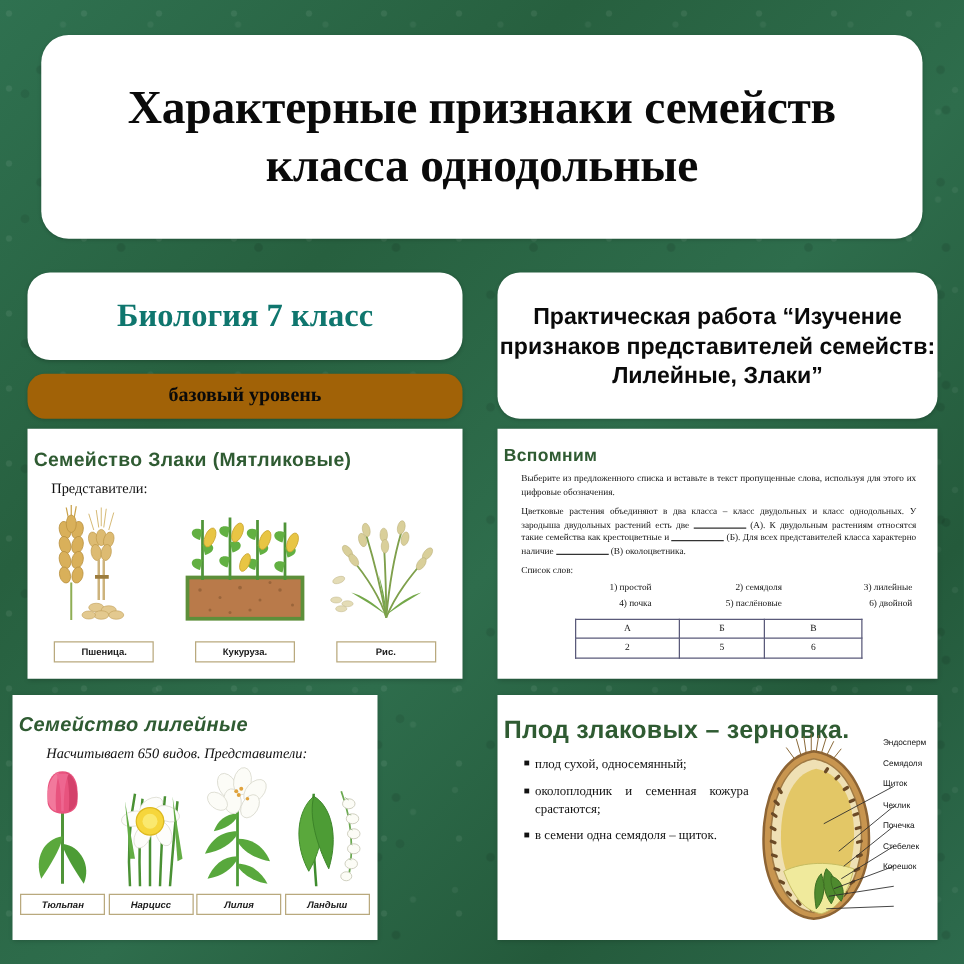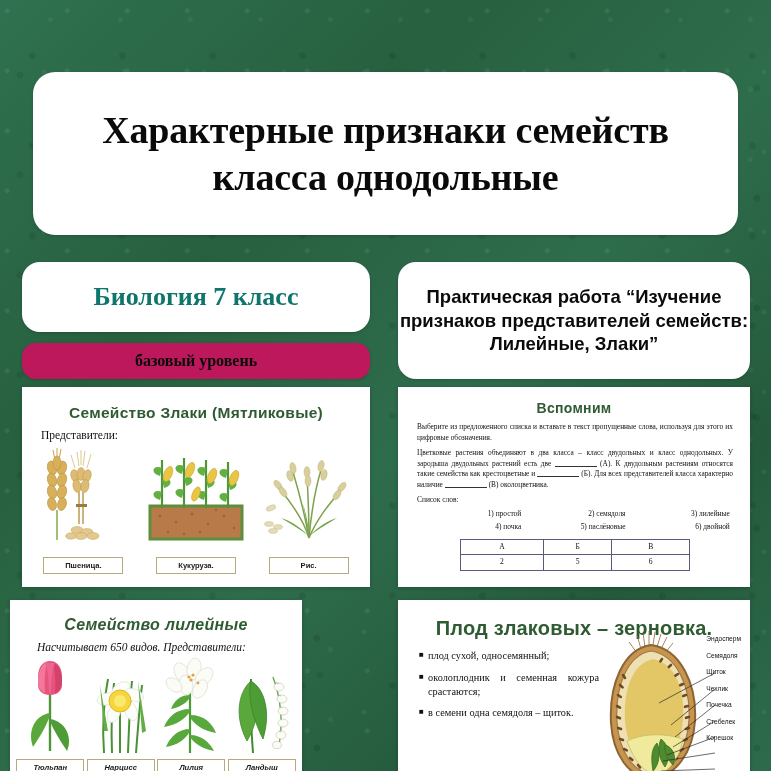--- a/index.html
+++ b/index.html
@@ -15,21 +15,21 @@
       radial-gradient(circle at 12% 18%, rgba(255,255,255,.07) 0 2px, transparent 3px),
       radial-gradient(circle at 36% 62%, rgba(0,0,0,.09) 0 3px, transparent 4px),
       radial-gradient(circle at 72% 28%, rgba(255,255,255,.05) 0 2px, transparent 3px),
       radial-gradient(circle at 88% 80%, rgba(0,0,0,.10) 0 3px, transparent 4px),
       radial-gradient(circle at 55% 90%, rgba(255,255,255,.05) 0 2px, transparent 3px),
       radial-gradient(circle at 20% 75%, rgba(0,0,0,.08) 0 3px, transparent 4px),
       linear-gradient(135deg,#2f7150 0%,#27603f 30%,#2e6d4c 55%,#245a3b 78%,#2d6b4d 100%);
     background-size:60px 60px,90px 90px,70px 70px,110px 110px,80px 80px,100px 100px,100% 100%;
     z-index:0;
   }
-  .page{position:absolute;inset:0;z-index:1;margin-top:44px;}
+  .page{position:absolute;inset:0;z-index:1;}
 
   
   .title-card{
     position:absolute;left:33px;top:28px;width:705px;height:163px;
     background:#fff;border-radius:22px;
     display:flex;align-items:center;justify-content:center;
     box-shadow:0 1px 3px rgba(0,0,0,.18);
   }
   .title-card h1{
     margin:0;font-size:38px;line-height:1.22;font-weight:bold;color:#0a0a0a;
@@ -38,21 +38,21 @@
 
   .subtitle-left{
     position:absolute;left:22px;top:218px;width:348px;height:70px;
     background:#fff;border-radius:18px;display:flex;align-items:center;justify-content:center;
     box-shadow:0 1px 3px rgba(0,0,0,.18);
   }
   .subtitle-left span{font-size:26px;font-weight:bold;color:#0f766e;}
 
   .level-box{
     position:absolute;left:22px;top:299px;width:348px;height:36px;
-    background:#be185d;border-radius:14px;display:flex;align-items:center;justify-content:center;
+    background:#a16207;border-radius:14px;display:flex;align-items:center;justify-content:center;
     box-shadow:0 1px 3px rgba(0,0,0,.18);
   }
   .level-box span{font-size:16px;font-weight:bold;color:#0a0a0a;}
 
   .practical-card{
     position:absolute;left:398px;top:218px;width:352px;height:117px;
     background:#fff;border-radius:18px;display:flex;align-items:center;justify-content:flex-start;
     box-shadow:0 1px 3px rgba(0,0,0,.18);
     font-family:"Liberation Sans",sans-serif;
   }
@@ -64,21 +64,21 @@
   .slide{position:absolute;background:#fff;overflow:hidden;box-shadow:0 1px 4px rgba(0,0,0,.22);}
   .slide.tl{left:22px;top:343px;width:348px;height:200px;}
   .slide.tr{left:398px;top:343px;width:352px;height:200px;}
   .slide.bl{left:10px;top:556px;width:292px;height:196px;font-style:italic;}
   .slide.br{left:398px;top:556px;width:352px;height:196px;}
 
   .slide-inner{position:absolute;inset:5px;background:#fff;}
 
   .s-title{
     font-family:"Liberation Sans",sans-serif;font-weight:bold;
-    color:#2f5b32;text-align:center;
+    color:#2f5b32;text-align:left;
   }
   .tl .s-title{font-size:15.5px;margin-top:12px;letter-spacing:.3px;}
   .bl .s-title{font-size:16px;margin-top:11px;letter-spacing:.3px;}
   .br .s-title{font-size:20px;margin-top:12px;letter-spacing:.2px;}
   .tr .s-title{font-size:14px;margin-top:8px;letter-spacing:.3px;}
 
   .s-sub{font-size:11.5px;color:#111;margin:7px 0 0 14px;}
   .bl .s-sub{margin-left:22px;font-size:11.5px;}
 
   

